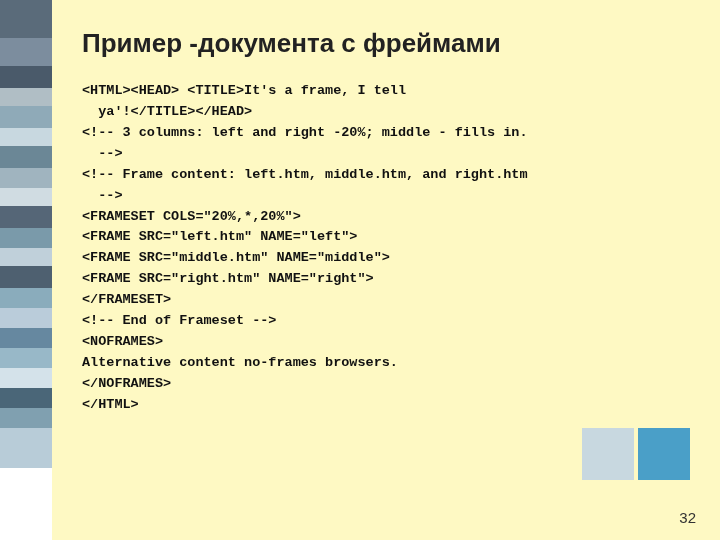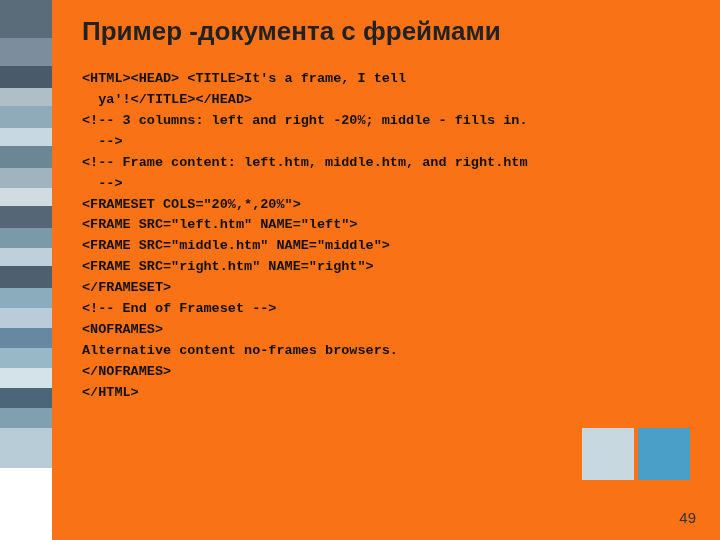--- a/index.html
+++ b/index.html
@@ -21,22 +21,22 @@
       flex-shrink: 0;
     }
 
     .sidebar-strip {
       width: 100%;
     }
 
     
     .main {
       flex: 1;
-      background: #f97316;
-      padding: 16px 30px 20px 30px;
+      background: #fef9c3;
+      padding: 28px 30px 20px 30px;
       position: relative;
     }
 
     .page-title {
       font-size: 26px;
       font-weight: bold;
       color: #222;
       margin-bottom: 22px;
       font-family: Arial, sans-serif;
     }
@@ -104,14 +104,14 @@
 <div class="main">
   <h1 class="page-title">Пример -документа с фреймами</h1>
 
   <div class="code-block" id="code-container"><div>&lt;HTML&gt;&lt;HEAD&gt; &lt;TITLE&gt;It's a frame, I tell</div><div>  ya'!&lt;/TITLE&gt;&lt;/HEAD&gt;</div><div>&lt;!-- 3 columns: left and right -20%; middle - fills in.</div><div>  --&gt;</div><div>&lt;!-- Frame content: left.htm, middle.htm, and right.htm</div><div>  --&gt;</div><div>&lt;FRAMESET COLS="20%,*,20%"&gt;</div><div>&lt;FRAME SRC="left.htm" NAME="left"&gt;</div><div>&lt;FRAME SRC="middle.htm" NAME="middle"&gt;</div><div>&lt;FRAME SRC="right.htm" NAME="right"&gt;</div><div>&lt;/FRAMESET&gt;</div><div>&lt;!-- End of Frameset --&gt;</div><div>&lt;NOFRAMES&gt;</div><div>Alternative content no-frames browsers.</div><div>&lt;/NOFRAMES&gt;</div><div>&lt;/HTML&gt;</div></div>
 
   <div class="deco-squares" id="deco-container">
       <div class="deco-sq" style="background-color: rgb(200, 216, 224);"></div>
       <div class="deco-sq" style="background-color: rgb(74, 159, 200);"></div>
     </div>
 
-  <div class="page-number">49</div>
+  <div class="page-number">32</div>
 </div>
 
 </body></html>

